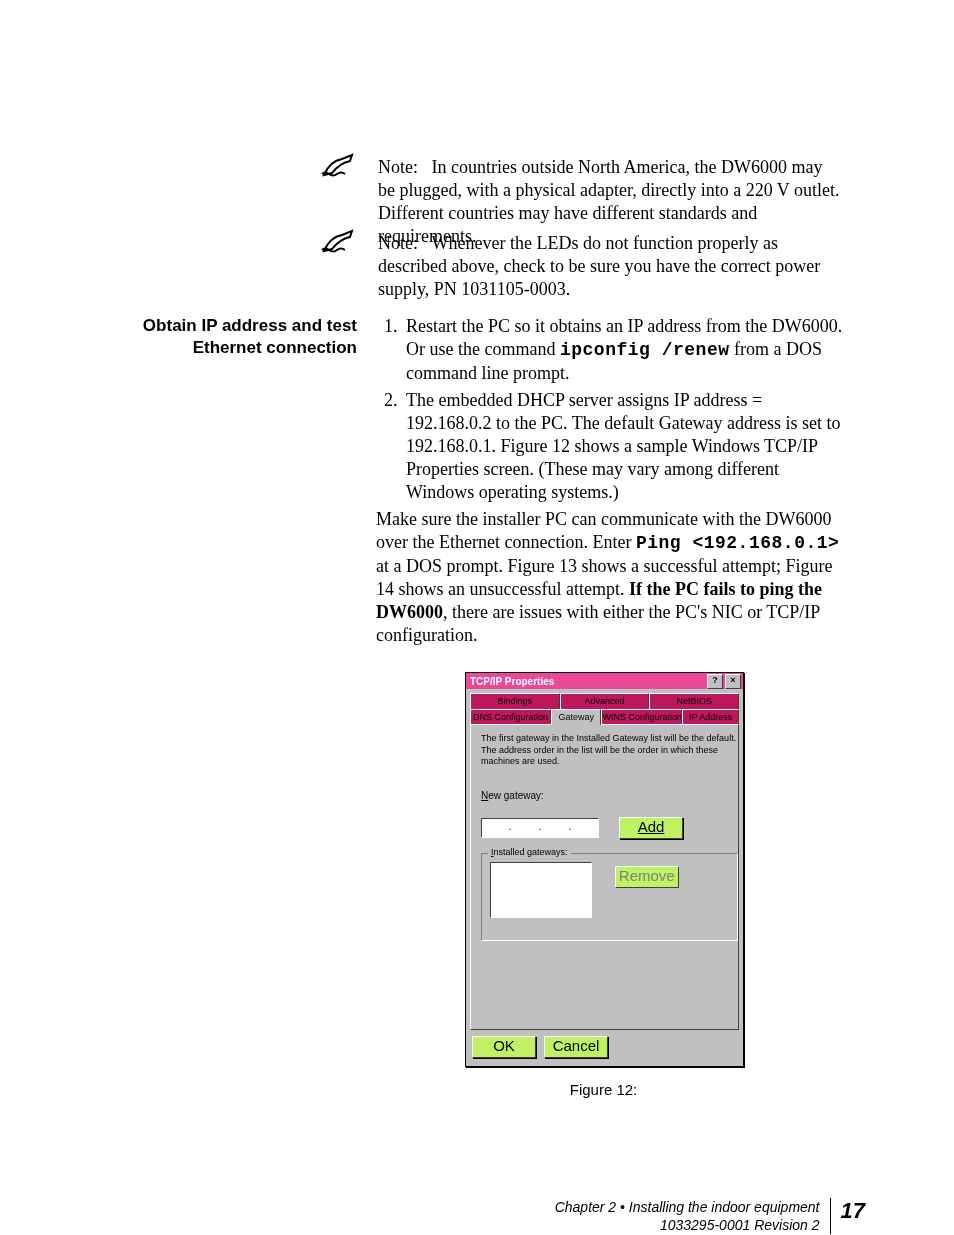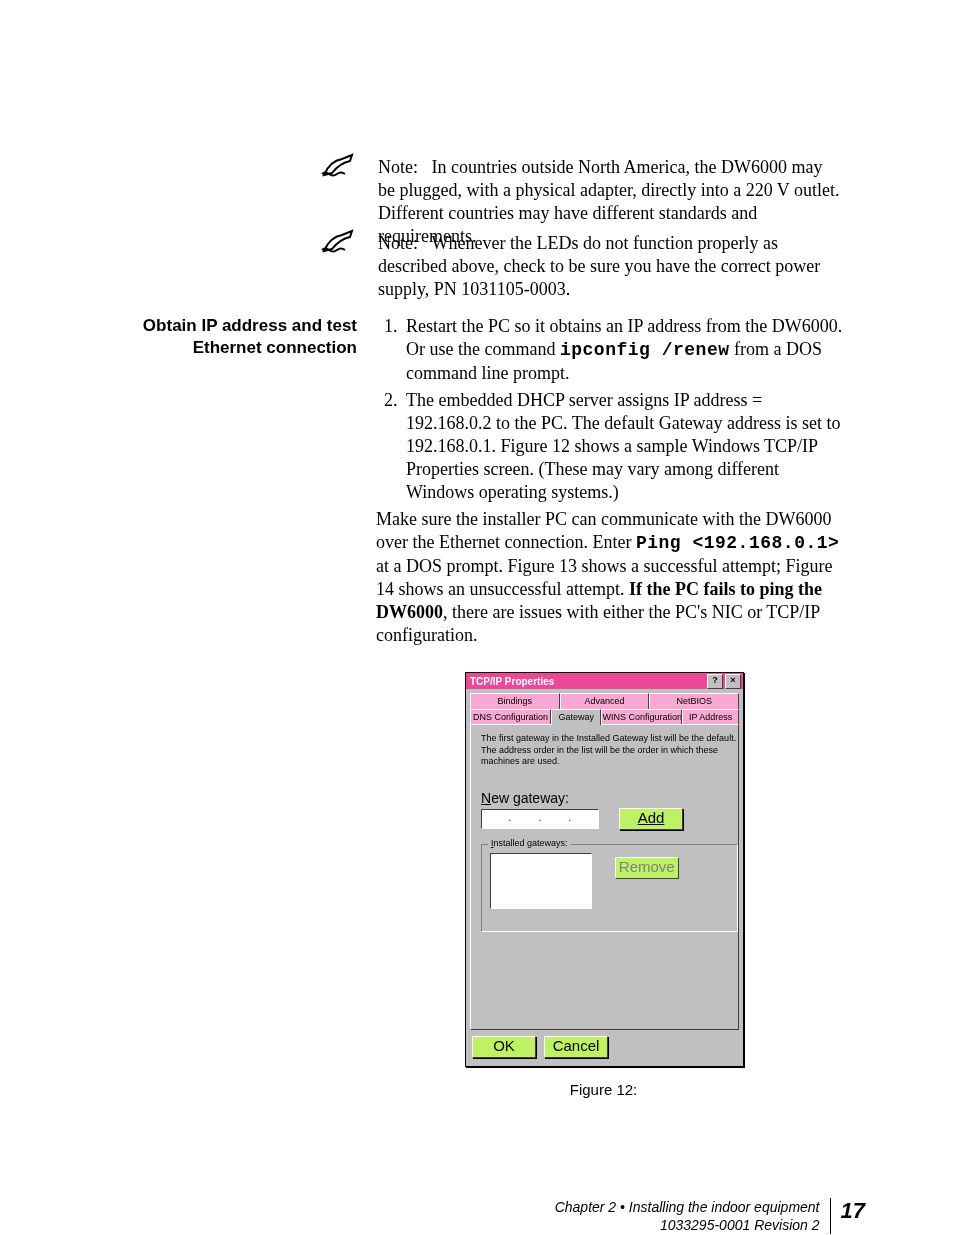--- a/index.html
+++ b/index.html
@@ -113,21 +113,21 @@
     margin: 4px 4px 0 4px;
     position: relative;
   }
   .tabrow {
     display: flex;
   }
   .tab {
     border-top: 1px solid #fff;
     border-left: 1px solid #fff;
     border-right: 1px solid #404040;
-    background: #f9a8d4;
+    background: #be185d;
     font-size: 9px;
     height: 15px;
     line-height: 15px;
     text-align: center;
     flex: 1 1 0;
     white-space: nowrap;
     overflow: hidden;
   }
   .tabrow.row1 .tab { border-bottom: none; }
   .tabrow.row2 .tab { border-bottom: none; }
@@ -145,22 +145,22 @@
     padding: 8px 0 16px 10px;
     height: 280px;
     position: relative;
   }
   .panel-desc {
     font-size: 9px;
     line-height: 1.3;
     margin-bottom: 22px;
   }
   .field-label {
-    font-size: 14px;
-    margin-bottom: 2px;
+    font-size: 10px;
+    margin-bottom: 16px;
   }
   .underline-first::first-letter { text-decoration: underline; }
   .ip-input {
     display: inline-flex;
     border-top: 1px solid #404040;
     border-left: 1px solid #404040;
     border-right: 1px solid #fff;
     border-bottom: 1px solid #fff;
     background: #fff;
     height: 18px;

